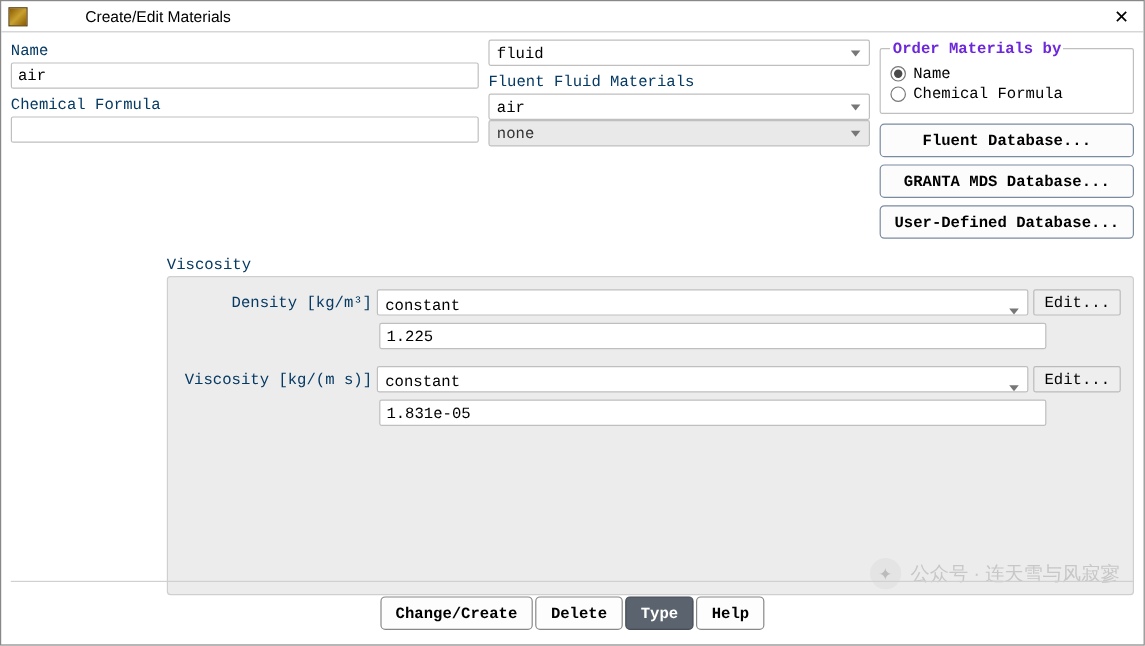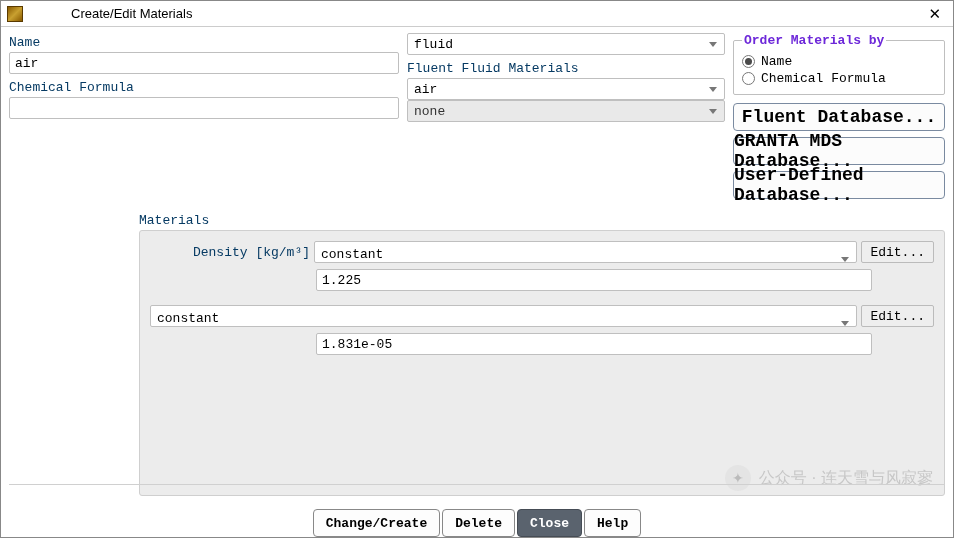--- a/index.html
+++ b/index.html
@@ -86,21 +86,21 @@
   }
   .db-btn {
     margin-top: 6px;
     height: 28px;
     border: 1px solid #7a8aa0;
     border-radius: 4px;
     background: #fcfcfc;
     display: flex; align-items: center; justify-content: center;
     font-weight: bold;
     cursor: pointer;
-    font-family: inherit; font-size: 18px;
+    font-family: inherit; font-size: 13px;
   }
   .db-btn:first-of-type { margin-top: 8px; }
   .props-wrap { margin-top: 14px; margin-left: 130px; }
   .props-title { color: #063a63; margin-bottom: 2px; }
   .props-box {
     background: #ececec;
     border: 1px solid #cfcfcf;
     border-radius: 3px;
     height: 266px;
     padding: 10px 10px;
@@ -115,21 +115,21 @@
     cursor: pointer; display: inline-flex; align-items: center;
   }
   .prop-val-row { display: flex; margin-bottom: 14px; }
   .prop-val-row .spacer { width: 166px; }
   .prop-val-row input { flex: 1; margin-right: 62px; }
   hr.sep {
     position: absolute; left: 8px; right: 8px; bottom: 52px;
     border: none; border-top: 1px solid #d0d0d0; margin: 0;
   }
   .footer {
-    position: absolute; left: 0; right: 0; bottom: 0;
+    position: absolute; left: 0; right: 0; bottom: 12px;
     display: flex; justify-content: center; gap: 2px;
   }
   .foot-btn {
     height: 28px; padding: 0 12px;
     border: 1px solid #888; border-radius: 4px;
     background: #fdfdfd;
     font-weight: bold;
     display: inline-flex; align-items: center;
     cursor: pointer; font-family: inherit; font-size: 13px;
   }
@@ -195,37 +195,38 @@
           <span>Chemical Formula</span>
         </div>
       </fieldset>
       <div class="db-btn">Fluent Database...</div>
       <div class="db-btn">GRANTA MDS Database...</div>
       <div class="db-btn">User-Defined Database...</div>
     </div>
   </div>
 
   <div class="props-wrap">
-    <div class="props-title">Materials</div>
+    <div class="props-title">Viscosity</div>
     <div class="props-box">
 
       <div class="prop-row">
         <div class="prop-label">Density [kg/m³]</div>
         <div class="combo prop-combo">
           <span class="val">constant</span>
           <span class="caret"></span>
         </div>
         <div class="edit-btn">Edit...</div>
       </div>
       <div class="prop-val-row">
         <div class="spacer"></div>
         <input class="text-in" value="1.225" style="">
       </div>
 
       <div class="prop-row">
+        <div class="prop-label">Viscosity [kg/(m s)]</div>
         <div class="combo prop-combo">
           <span class="val">constant</span>
           <span class="caret"></span>
         </div>
         <div class="edit-btn">Edit...</div>
       </div>
       <div class="prop-val-row">
         <div class="spacer"></div>
         <input class="text-in" value="1.831e-05" style="">
       </div>
@@ -236,16 +237,16 @@
   <div class="watermark">
     <span class="wm-icon">✦</span>
     <span>公众号 · 连天雪与风寂寥</span>
   </div>
 
   <hr class="sep">
 
   <div class="footer">
     <div class="foot-btn">Change/Create</div>
     <div class="foot-btn">Delete</div>
-    <div class="foot-btn primary">Close</div>
+    <div class="foot-btn primary">Type</div>
     <div class="foot-btn">Help</div>
   </div>
 </div>
 
 </body></html>

